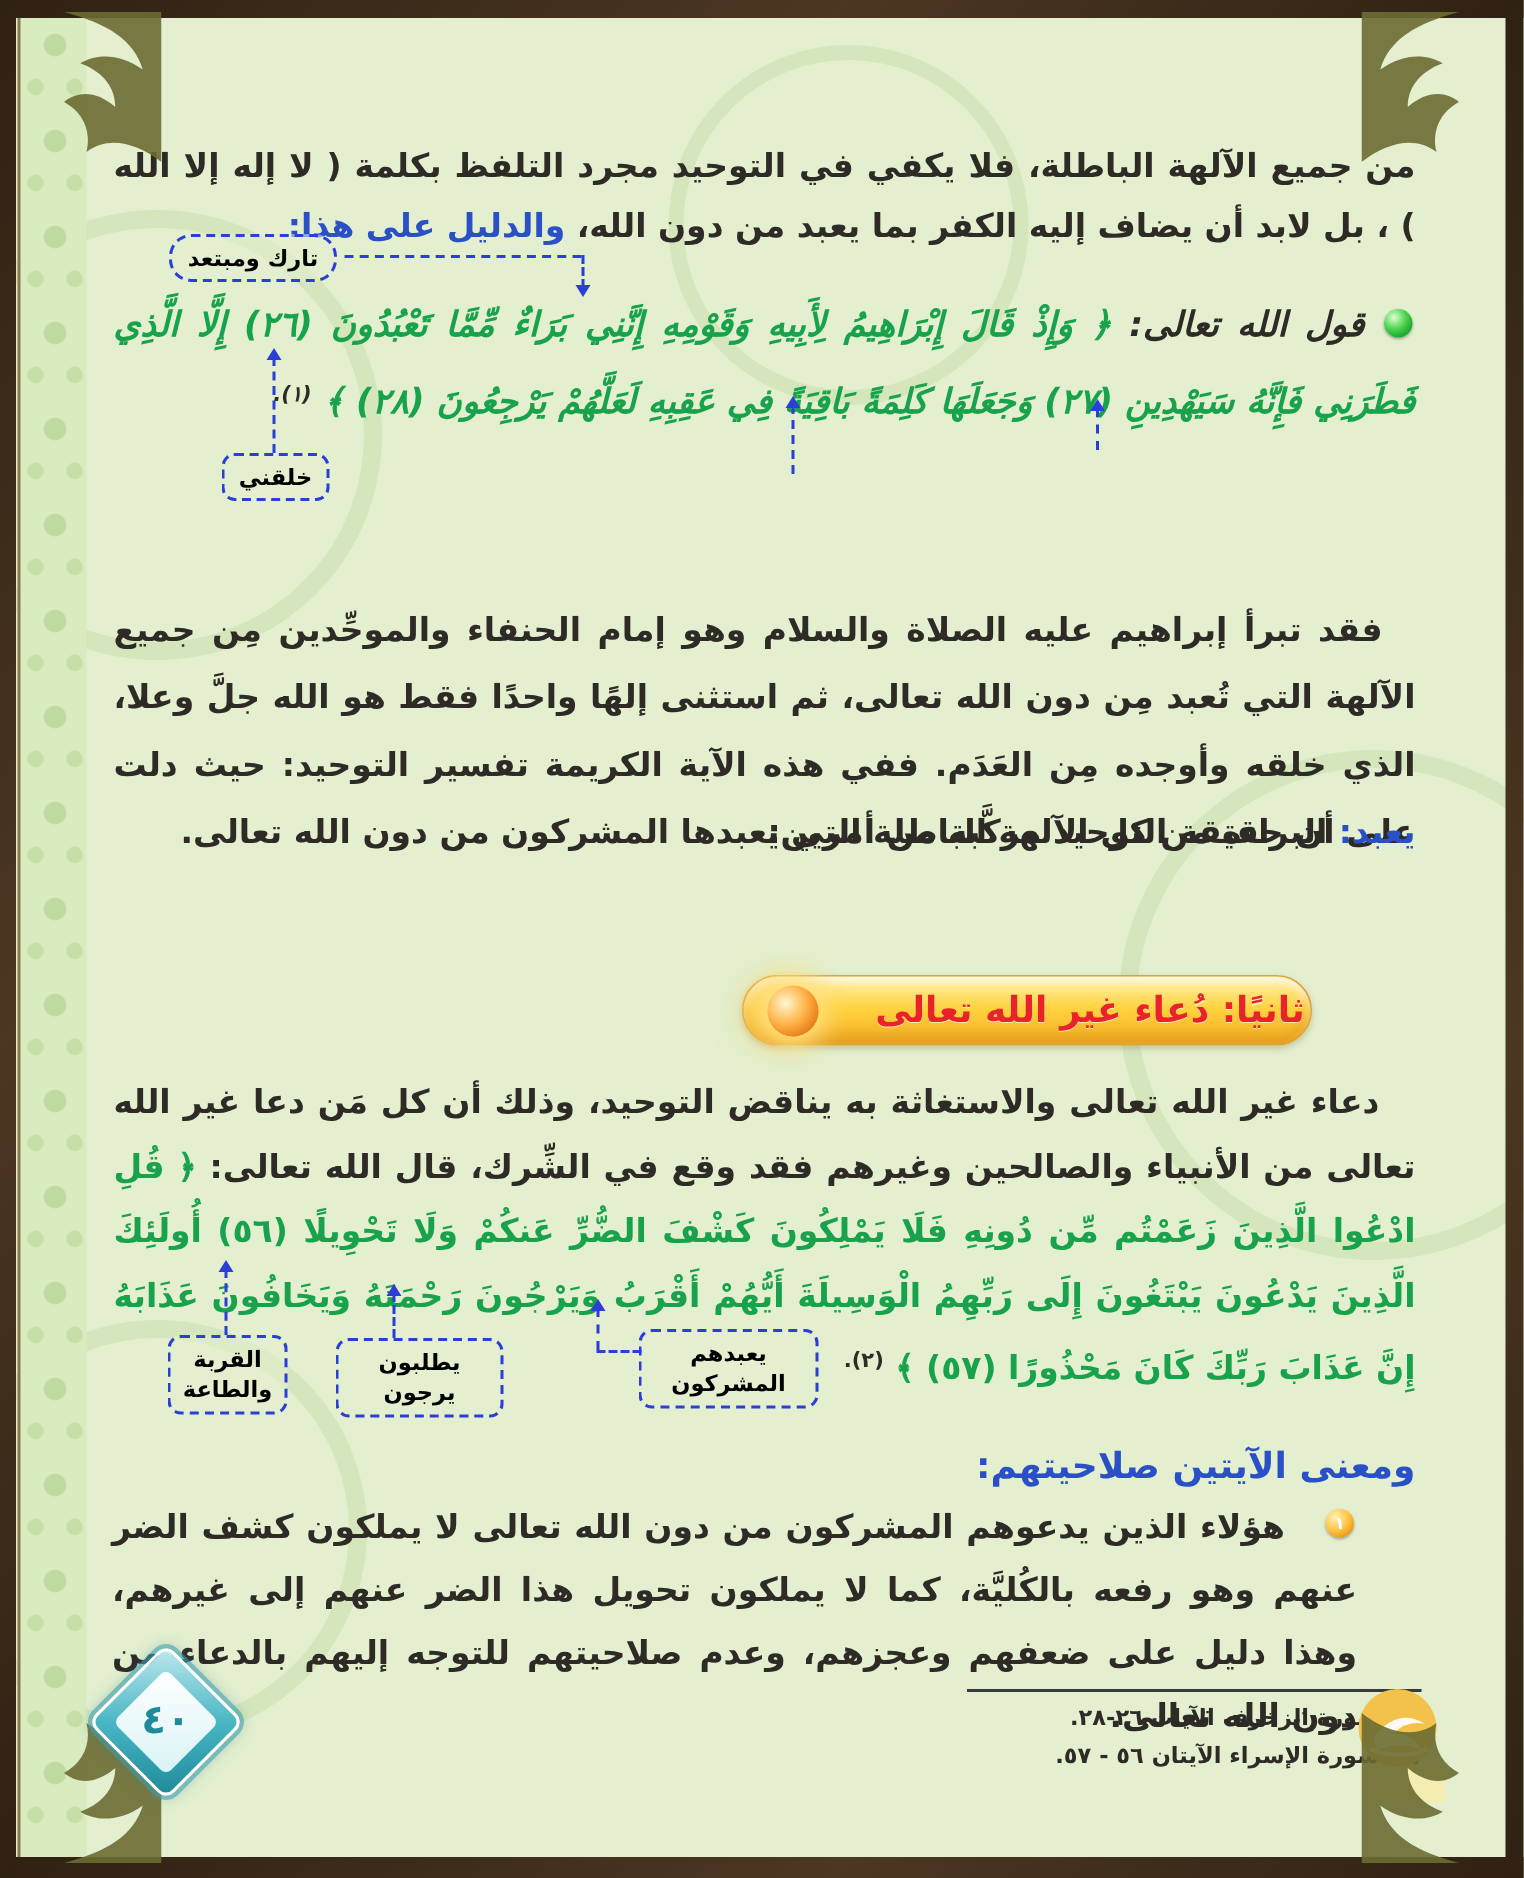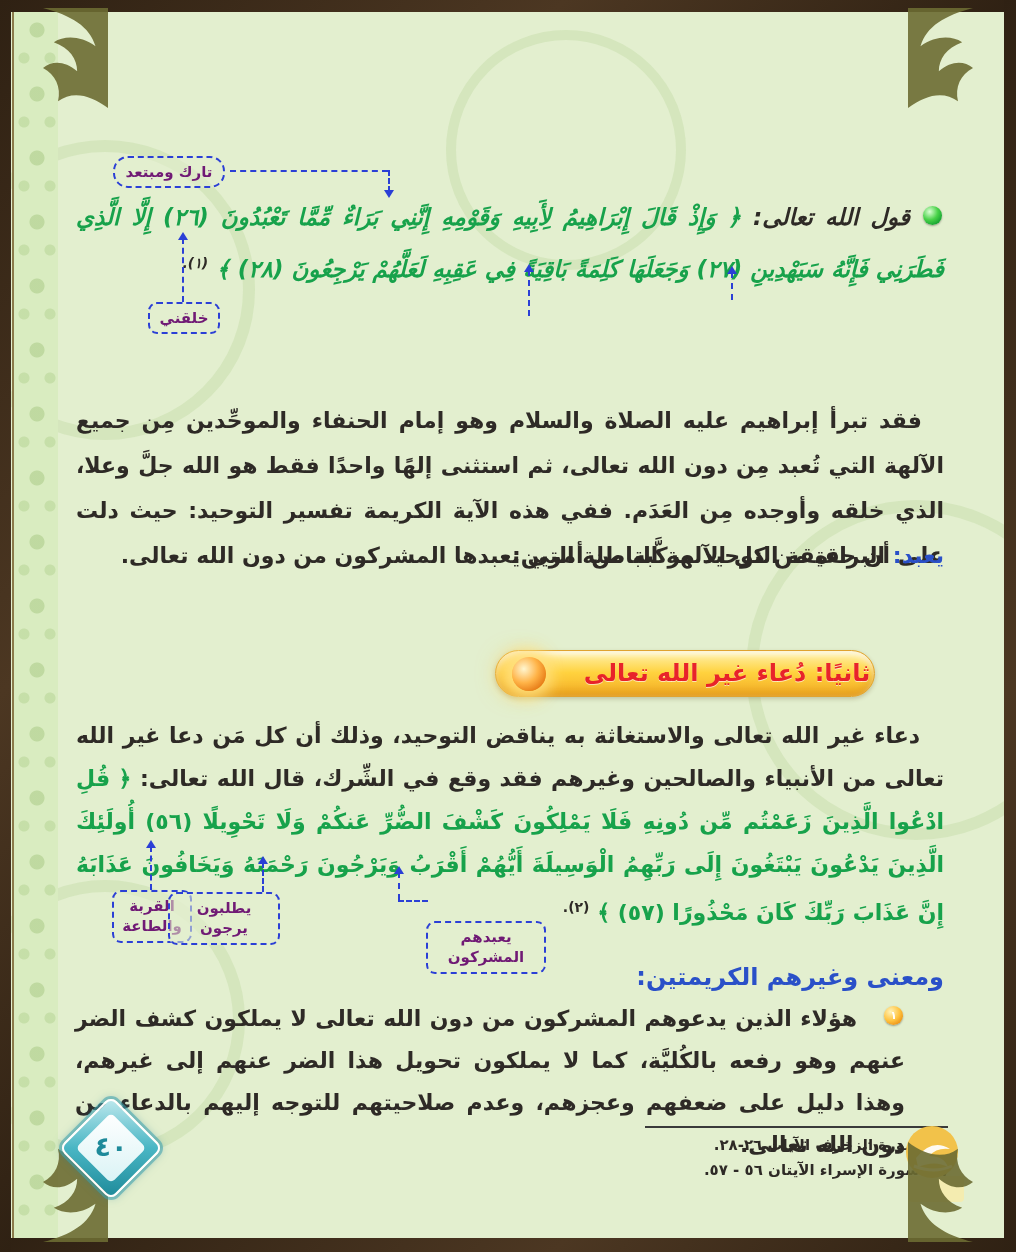--- a/index.html
+++ b/index.html
@@ -59,30 +59,30 @@
   .sphere { position:absolute; border-radius:50%; width:19px; height:19px; box-shadow:0 1px 2px rgba(0,0,0,.35); }
   .sphere.green  { background:radial-gradient(circle at 35% 30%, #dcffd4, #49d249 45%, #0e9b2e 82%); }
   .sphere.orange { background:radial-gradient(circle at 35% 30%, #fff3b8, #ffc23e 50%, #e8890f 85%); color:#fff;
                    font-size:11px; font-weight:bold; text-align:center; line-height:19px; }
   #verse1-bullet { right:2px; top:12px; }
   #item-bullet   { right:2px; top:8px; }
 
   
   .callout {
     position:absolute; z-index:2; border:2px dashed #2b3fd6; border-radius:9px;
-    color:#701a75; font-weight:bold; font-size:15px; line-height:1.35;
+    color:#000000; font-weight:bold; font-size:15px; line-height:1.35;
     text-align:center; padding:4px 7px; background:rgba(227,239,207,.55);
   }
   #c-tarik { top:156px; right:791px; width:112px; border-radius:15px; }
   #c-khalaqani { top:302px; right:796px; width:72px; }
   #c-layazal { top:316px; right:506px; width:142px; }
   #c-murad { top:300px; right:218px; width:134px; }
   #c-qurba { top:890px; right:824px; width:80px; }
-  #c-yatlubun { top:892px; right:736px; width:112px; }
-  #c-yabuduhum { top:886px; right:470px; width:120px;margin-top:35px; }
+  #c-yatlubun { top:892px; right:680px; width:112px; }
+  #c-yabuduhum { top:886px; right:470px; width:120px; }
 
   .dash-v { position:absolute; z-index:2; width:0; border-left:2px dashed #2b3fd6; }
   .dash-h { position:absolute; z-index:2; height:0; border-top:2px dashed #2b3fd6; }
   .arr { position:absolute; z-index:2; width:0; height:0; border-left:5px solid transparent; border-right:5px solid transparent; }
   .arr.up   { border-bottom:8px solid #2b3fd6; }
   .arr.down { border-top:8px solid #2b3fd6; }
   #ln-tarik-h { top:170px; right:628px; width:158px; }
   #ln-tarik-v { top:170px; right:626px; height:22px; }
   #ar-tarik   { top:190px; right:622px; }
   #ln-khalaqani { top:238px; right:832px; height:64px; }
@@ -163,20 +163,21 @@
   <div class="corner tr"><svg viewBox="0 0 120 120">
         <path d="M0,0 L78,0 C44,9 22,22 15,46 C33,33 52,33 65,41 C46,48 37,61 37,76 C52,63 67,63 78,72 C63,80 56,95 60,112 C43,99 21,104 0,120 Z" fill="#6b6b32" opacity="0.9"></path>
       </svg></div>
   <div class="corner bl"><svg viewBox="0 0 120 120">
         <path d="M0,0 L78,0 C44,9 22,22 15,46 C33,33 52,33 65,41 C46,48 37,61 37,76 C52,63 67,63 78,72 C63,80 56,95 60,112 C43,99 21,104 0,120 Z" fill="#6b6b32" opacity="0.9"></path>
       </svg></div>
   <div class="corner br"><svg viewBox="0 0 120 120">
         <path d="M0,0 L78,0 C44,9 22,22 15,46 C33,33 52,33 65,41 C46,48 37,61 37,76 C52,63 67,63 78,72 C63,80 56,95 60,112 C43,99 21,104 0,120 Z" fill="#6b6b32" opacity="0.9"></path>
       </svg></div>
 
+  <p class="txt abs" id="intro"><span>من جميع الآلهة الباطلة، فلا يكفي في التوحيد مجرد التلفظ بكلمة ( لا إله إلا الله ) ، بل لابد أن يضاف إليه الكفر بما يعبد من دون الله، </span><span class="blue">والدليل على هذا:</span></p>
 
   <div class="callout" id="c-tarik">تارك ومبتعد</div>
   <div class="dash-h" id="ln-tarik-h"></div>
   <div class="dash-v" id="ln-tarik-v"></div>
   <div class="arr down" id="ar-tarik"></div>
 
   <div class="abs" id="verse1">
     <span class="sphere green" id="verse1-bullet"></span>
     <p class="txt"><span>قول الله تعالى: </span><span class="greenv">﴿ وَإِذْ قَالَ إِبْرَاهِيمُ لِأَبِيهِ وَقَوْمِهِ إِنَّنِي بَرَاءٌ مِّمَّا تَعْبُدُونَ (٢٦) إِلَّا الَّذِي فَطَرَنِي فَإِنَّهُ سَيَهْدِينِ (٢٧) وَجَعَلَهَا كَلِمَةً بَاقِيَةً فِي عَقِبِهِ لَعَلَّهُمْ يَرْجِعُونَ (٢٨) ﴾ </span><span class="ref">(١).</span></p>
   </div>
@@ -209,21 +210,21 @@
 
   <div class="callout" id="c-yatlubun">يطلبون يرجون</div>
   <div class="dash-v" id="ln-yatlubun"></div>
   <div class="arr up" id="ar-yatlubun"></div>
 
   <div class="callout" id="c-yabuduhum">يعبدهم المشركون</div>
   <div class="dash-h" id="ln-yabud-h"></div>
   <div class="dash-v" id="ln-yabud-v"></div>
   <div class="arr up" id="ar-yabud"></div>
 
-  <p class="txt abs blue" id="meaning-heading">ومعنى وغيرهم الكريمتين:</p>
+  <p class="txt abs blue" id="meaning-heading">ومعنى الآيتين صلاحيتهم:</p>
 
   <div class="abs" id="item">
     <span class="sphere orange" id="item-bullet">١</span>
     <p class="txt">هؤلاء الذين يدعوهم المشركون من دون الله تعالى لا يملكون كشف الضر عنهم وهو رفعه بالكُليَّة، كما لا يملكون تحويل هذا الضر عنهم إلى غيرهم، وهذا دليل على ضعفهم وعجزهم، وعدم صلاحيتهم للتوجه إليهم بالدعاء من دون الله تعالى.</p>
   </div>
 
   <div id="fn-rule"></div>
   <div class="abs" id="footnotes">
     <p>(١) سورة الزخرف الآيات ٢٦-٢٨.</p>
     <p>(٢) سورة الإسراء الآيتان ٥٦ - ٥٧.</p>

